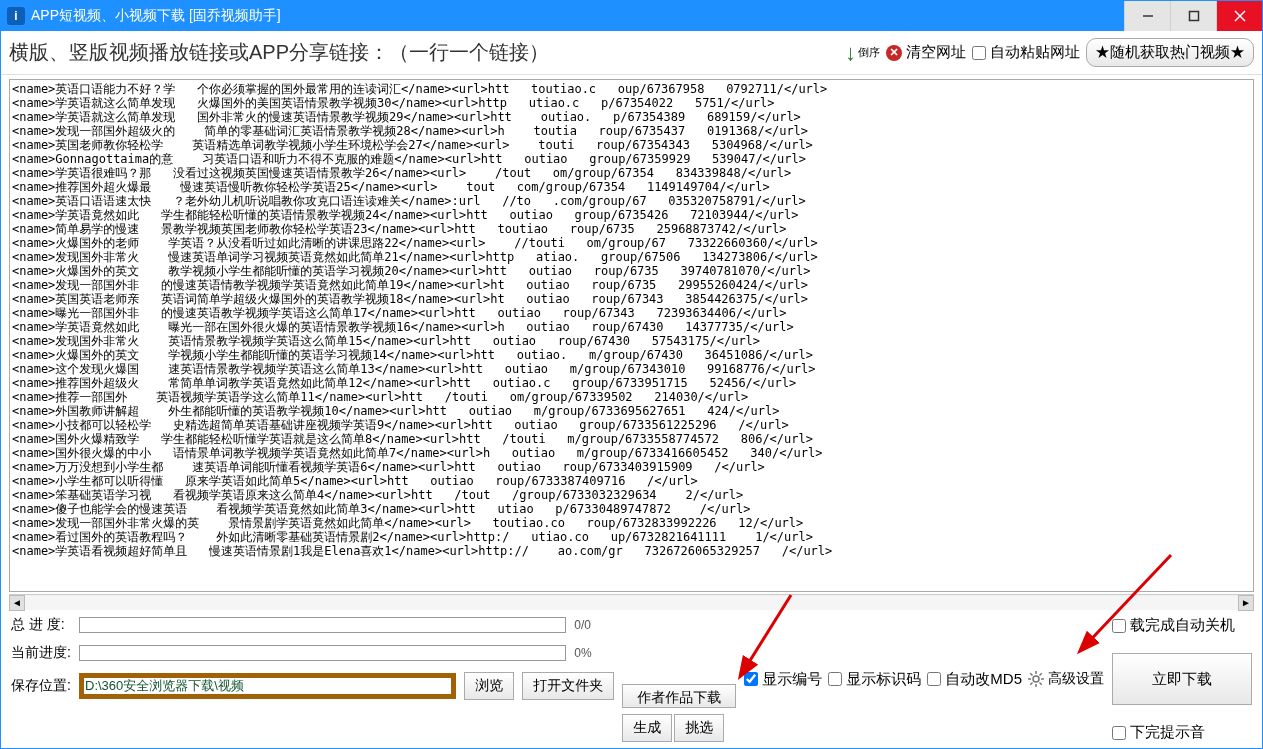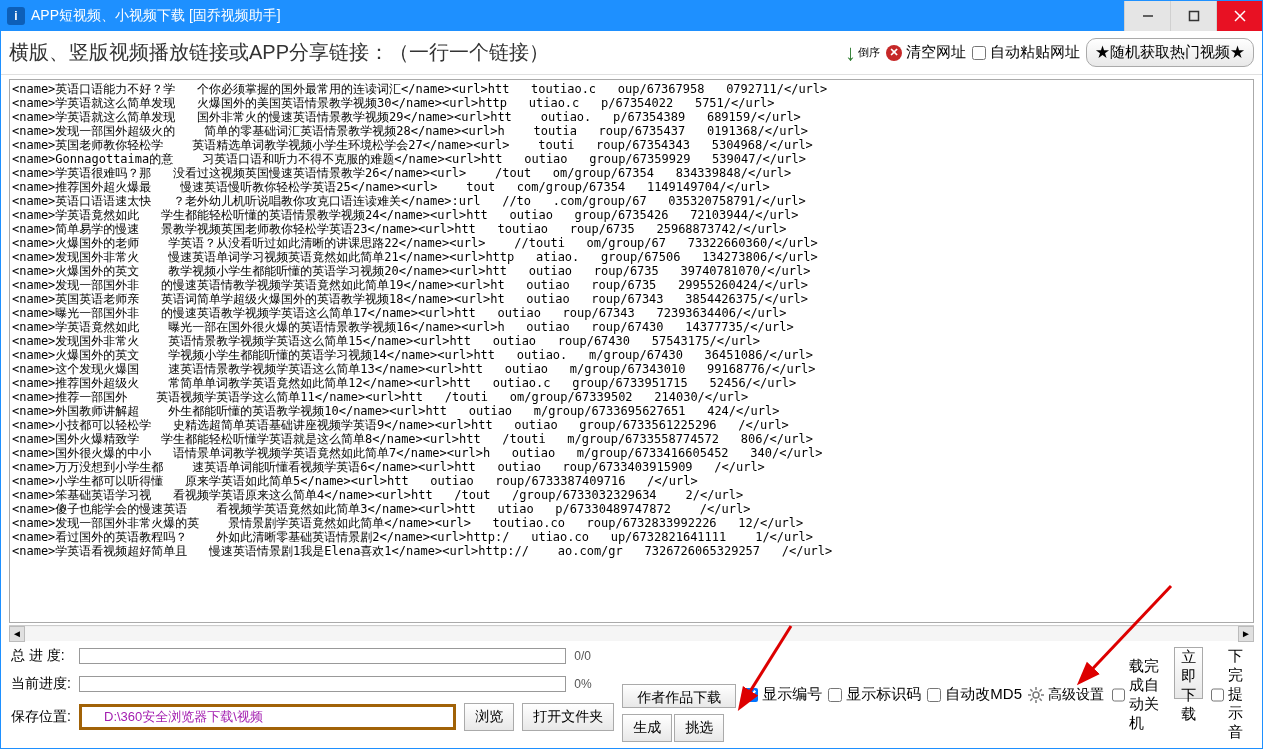--- a/index.html
+++ b/index.html
@@ -29,26 +29,26 @@
 .sb-arrow { width:16px; height:16px; display:inline-flex; align-items:center; justify-content:center; background:#e0e0e0; border:1px solid #bbb; font-size:10px;}
 .sb-track { flex:1; height:14px; background:#f5f5f5;}
 .lower { padding: 6px 10px; display:flex; gap:8px; }
 .lower-left { flex:1; display:flex; flex-direction:column; gap:10px;}
 .progress-row { display:flex; align-items:center; gap:8px;}
 .progress-row .lbl { width:60px; font-size:14px;}
 .progress-bar { flex:1; height:16px; border:1px solid #999; background:#fff;}
 .progress-txt { width:40px; font-size:12px; color:#555;}
 .path-row { display:flex; align-items:center; gap:8px;}
 .path-row .lbl { width:60px; font-size:14px;}
-.path-input { flex:1; height:26px; border:3px solid #a16207; padding:0 22px; font-size:13px; color:#a21caf;}
+.path-input { flex:1; height:26px; border:5px solid #a16207; padding:0 1px; font-size:13px; color:#14532d;}
 .mid-btns { display:flex; flex-direction:column; justify-content:flex-end; gap:6px;}
 .col-checks { display:flex; gap:6px; justify-content:flex-start; font-size:14px;}
 .adv { display:flex; align-items:center; gap:4px;}
 .gear { width:16px; height:16px; display:inline-block; }
-.right-col { display:flex; gap:8px; align-items:stretch; width:140px;}
+.right-col { display:flex; flex-direction:column; gap:18px; align-items:stretch; width:140px;}
 .big-btn { border:1px solid #aaa; background:linear-gradient(#fff,#e8e8e8); height:52px; cursor:pointer; font-size:15px;}
 .arrow-overlay { position:absolute; pointer-events:none;}
 </style>
 </head>
 <body>
 
 <div class="window">
 
   <div class="titlebar">
     <span class="titlebar-icon">i</span>

